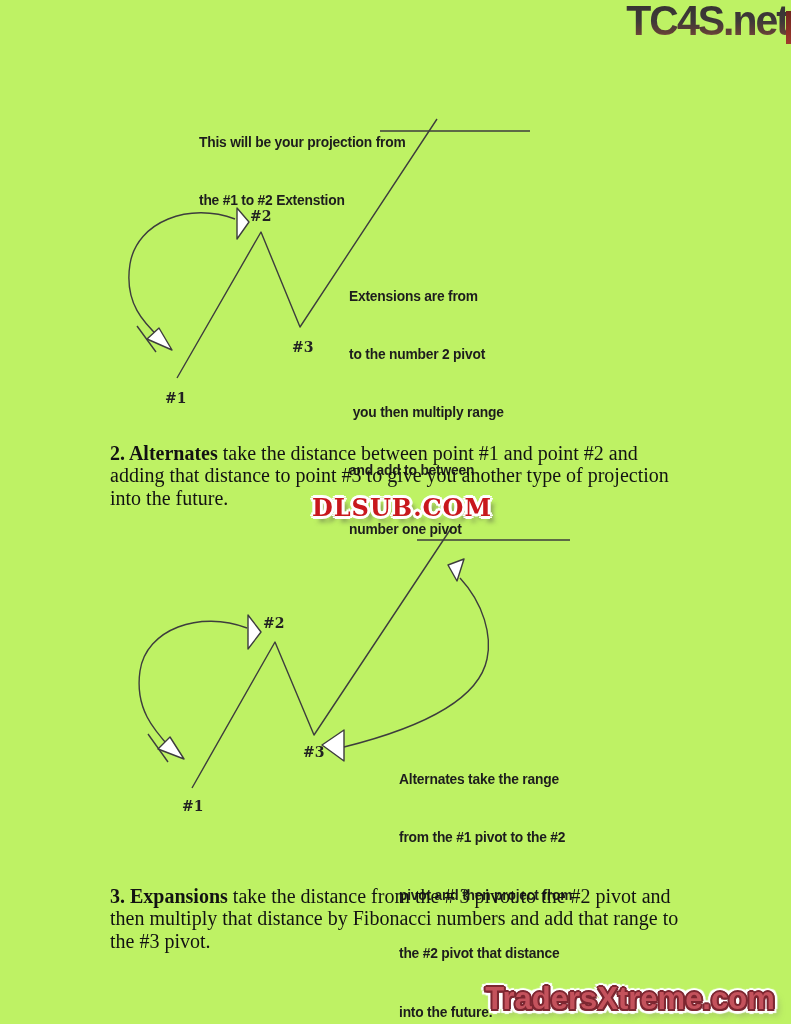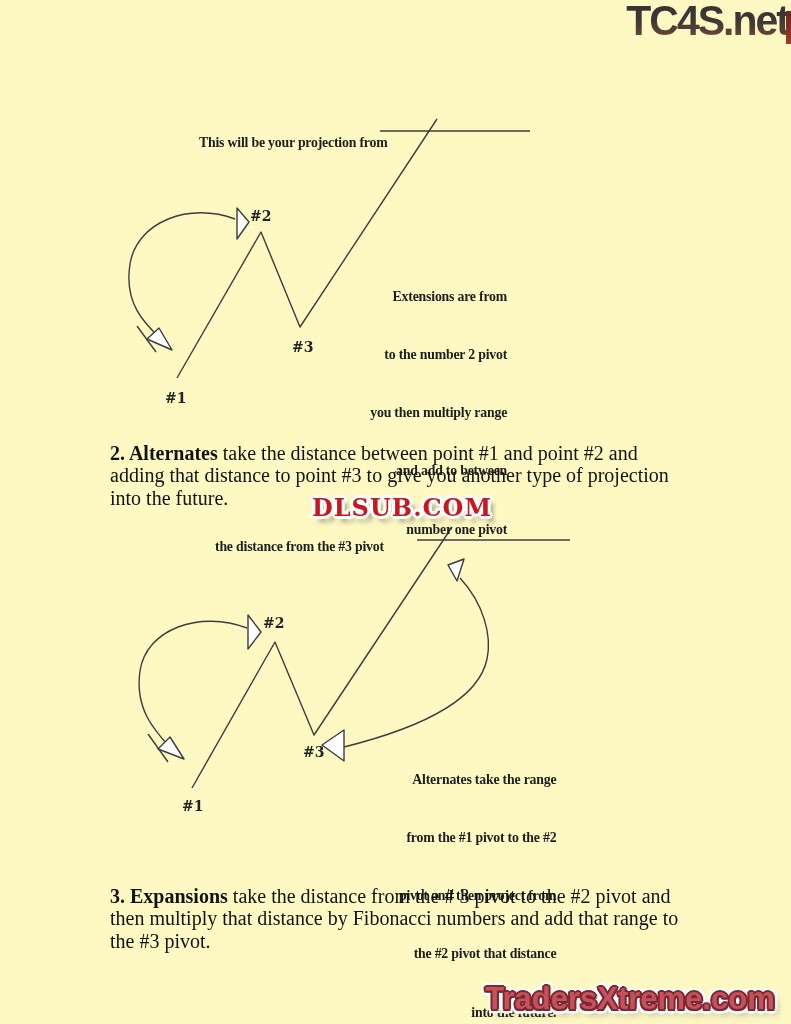--- a/index.html
+++ b/index.html
@@ -1,28 +1,27 @@
 <!DOCTYPE html>
 <html><head>
 <meta charset="utf-8">
 <style>
   html,body{margin:0;padding:0;background:#888;}
   .page{
-    position:relative;width:791px;height:1024px;background:#fef9c3;
+    position:relative;width:791px;height:1024px;background:#bef264;
     margin:0 auto;overflow:hidden;
     font-family:"Liberation Serif",serif;color:#161616;
   }
   svg.overlay{position:absolute;left:0;top:0;pointer-events:none;}
 
   
   .ann{
-    position:absolute;font-family:Liberation Serif, serif;font-weight:bold;
+    position:absolute;font-family:Liberation Sans, sans-serif;font-weight:bold;
     font-size:13.8px;line-height:19.4px;color:#1d1d1d;white-space:pre;
     letter-spacing:-0.2px;
-    text-align:right;
   }
   .plabel{
     position:absolute;font-family:"DejaVu Serif",serif;font-weight:bold;
     font-size:14px;color:#222;
   }
 
   
   .para{
     position:absolute;left:110px;width:586px;
     font-family:"Liberation Serif",serif;font-size:20px;line-height:22.4px;
@@ -101,40 +100,40 @@
       <path d="M460,578 C484,604 492,636 487,659 C479,698 428,726 344,747"></path>
       <path fill="#ffffff" d="M322,745 L344,730 L344,761 Z"></path>
     </g>
   </svg>
 
   <div class="logo-tc4s">TC4S.net</div>
   <div class="logo-edge"></div>
 
   <div class="ann" style="left:199px;top:94px">
     <div>This will be your projection from</div>
+    <div>the #1 to #2 Extenstion</div>
   </div>
 
   <div class="plabel" style="left:250px;top:208px">#2</div>
   <div class="plabel" style="left:292px;top:339px">#3</div>
   <div class="plabel" style="left:165px;top:390px">#1</div>
 
-  <div class="ann" style="left:367px;top:248px">
+  <div class="ann" style="left:349px;top:248px">
     <div>Extensions are from</div>
     <div>to the number 2 pivot</div>
     <div> you then multiply range</div>
     <div>and add to between</div>
     <div>number one pivot</div>
   </div>
 
   <div class="para" style="top:442px">
     <b>2. Alternates</b><span> take the distance between point #1 and point #2 and adding that distance to point #3 to give you another type of projection into the future.</span>
   </div>
 
   <div class="ann" style="left:215px;top:498px">
-    <div>the distance from the #3 pivot</div>
   </div>
 
   <div class="watermark">DLSUB.COM</div>
 
   <div class="plabel" style="left:263px;top:615px">#2</div>
   <div class="plabel" style="left:303px;top:744px">#3</div>
   <div class="plabel" style="left:182px;top:798px">#1</div>
 
   <div class="ann" style="left:399px;top:731px">
     <div>Alternates take the range</div>

